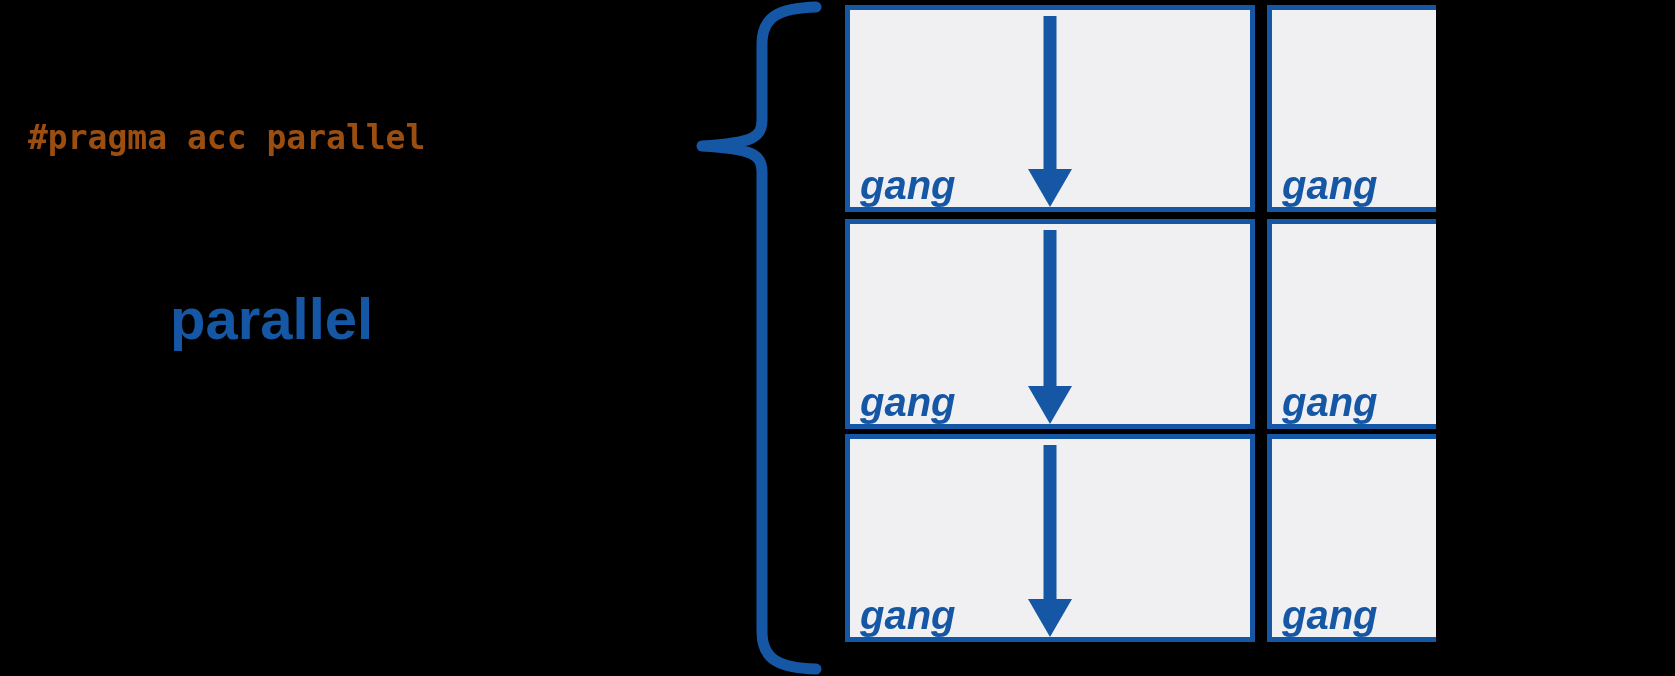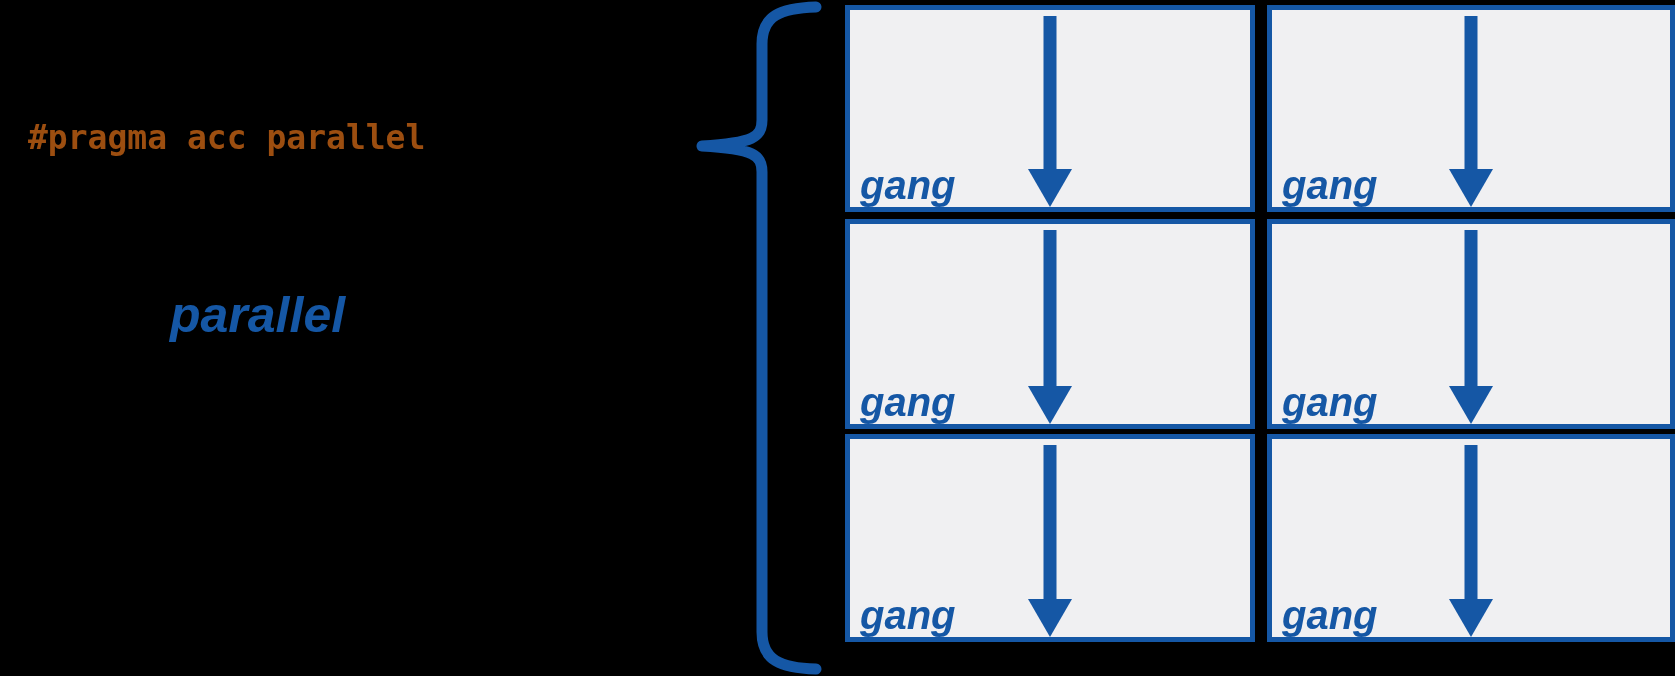--- a/index.html
+++ b/index.html
@@ -2,21 +2,21 @@
 <html style="--background: #000000; --accent: #1557A5; --box-fill: #F0F0F2; --code-orange: #9C4E10;"><head>
 <meta charset="utf-8">
 <style>
   html, body {
     margin: 0;
     padding: 0;
     background: var(--background, #000);
   }
   .stage {
     position: relative;
-    width: 1675px;
+    width: 1436px;
     height: 676px;
     background: var(--background, #000);
     overflow: hidden;
     font-family: "Liberation Sans", sans-serif;
   }
 
   
   .pragma {
     position: absolute;
     left: 28px;
@@ -26,22 +26,21 @@
     font-size: 33px;
     line-height: 1;
     color: var(--code-orange, #9C4E10);
     white-space: pre;
   }
 
   
   .big-label {
     position: absolute;
     font-weight: bold;
-    font-style: italic;
-    font-size: 50px;
+    font-size: 58px;
     line-height: 1;
     color: var(--accent, #1557A5);
     white-space: pre;
   }
   .label-parallel { left: 170px; top: 290px; }
   .label-gangs   { left: 163px; top: 452px; }
 
   
   .brace {
     position: absolute;

